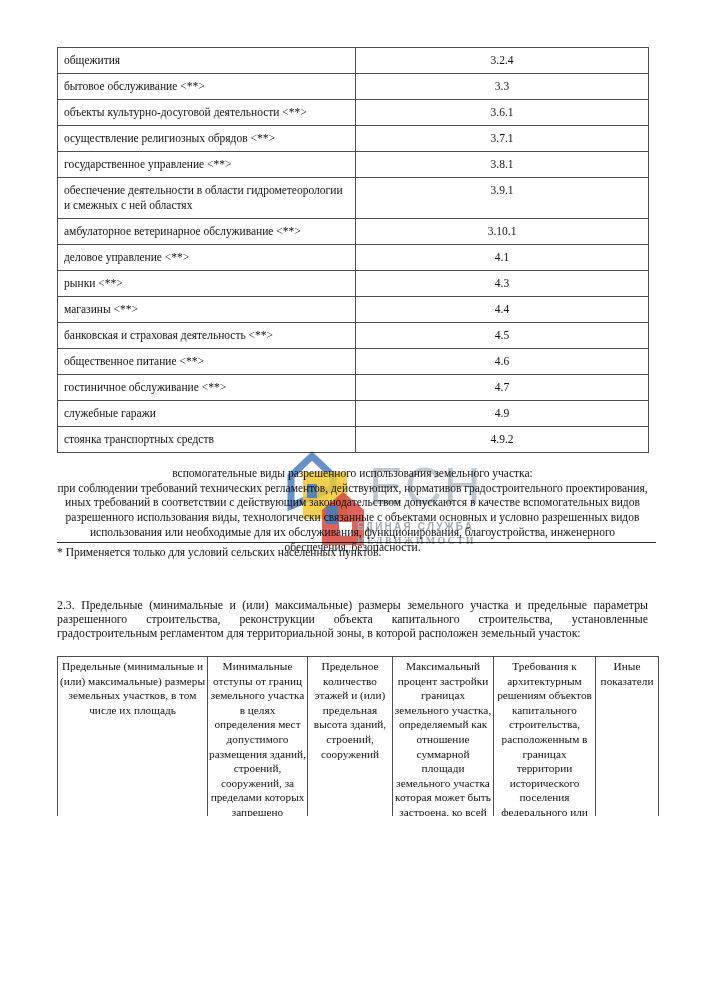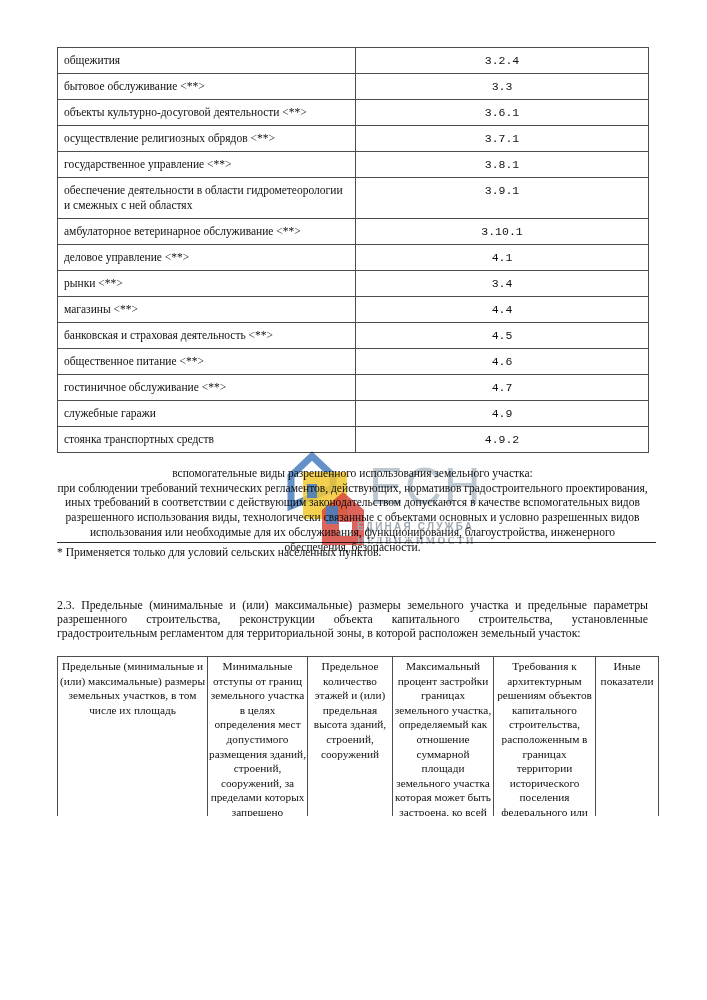--- a/index.html
+++ b/index.html
@@ -5,21 +5,21 @@
   html,body { margin:0; padding:0; background:#ffffff; }
   .page {
     position:relative; width:707px; height:816px; background:#fff;
     font-family:"Liberation Serif", serif; color:#111; overflow:hidden;
   }
   
   table { border-collapse:collapse; }
   .t1 { position:absolute; left:57px; top:47px; width:591px;
         font-size:11.5px; line-height:15px; table-layout:fixed; }
   .t1 td { border:1px solid #4d4d4d; padding:5px 4px 5px 6px; vertical-align:top; }
-  .t1 td.code { text-align:center; padding-left:2px; padding-right:2px;font-family:Liberation Mono, monospace; }
+  .t1 td.code { text-align:center; padding-left:2px; padding-right:2px; }
   .t1 col.c1 { width:298px; }
   .t1 col.c2 { width:293px; }
 
   
   .para { position:absolute; left:57px; top:466px; width:591px;
           font-size:11.5px; line-height:14.7px; text-align:center; }
 
   .rule { position:absolute; left:57px; top:542px; width:599px;
           border-top:1px solid #2c2c2c; height:0; }
 
@@ -94,21 +94,21 @@
       <tr>
           <td>амбулаторное ветеринарное обслуживание &lt;**&gt;</td>
           <td class="code">3.10.1</td>
         </tr>
       <tr>
           <td>деловое управление &lt;**&gt;</td>
           <td class="code">4.1</td>
         </tr>
       <tr>
           <td>рынки &lt;**&gt;</td>
-          <td class="code">3.4</td>
+          <td class="code">4.3</td>
         </tr>
       <tr>
           <td>магазины &lt;**&gt;</td>
           <td class="code">4.4</td>
         </tr>
       <tr>
           <td>банковская и страховая деятельность &lt;**&gt;</td>
           <td class="code">4.5</td>
         </tr>
       <tr>

